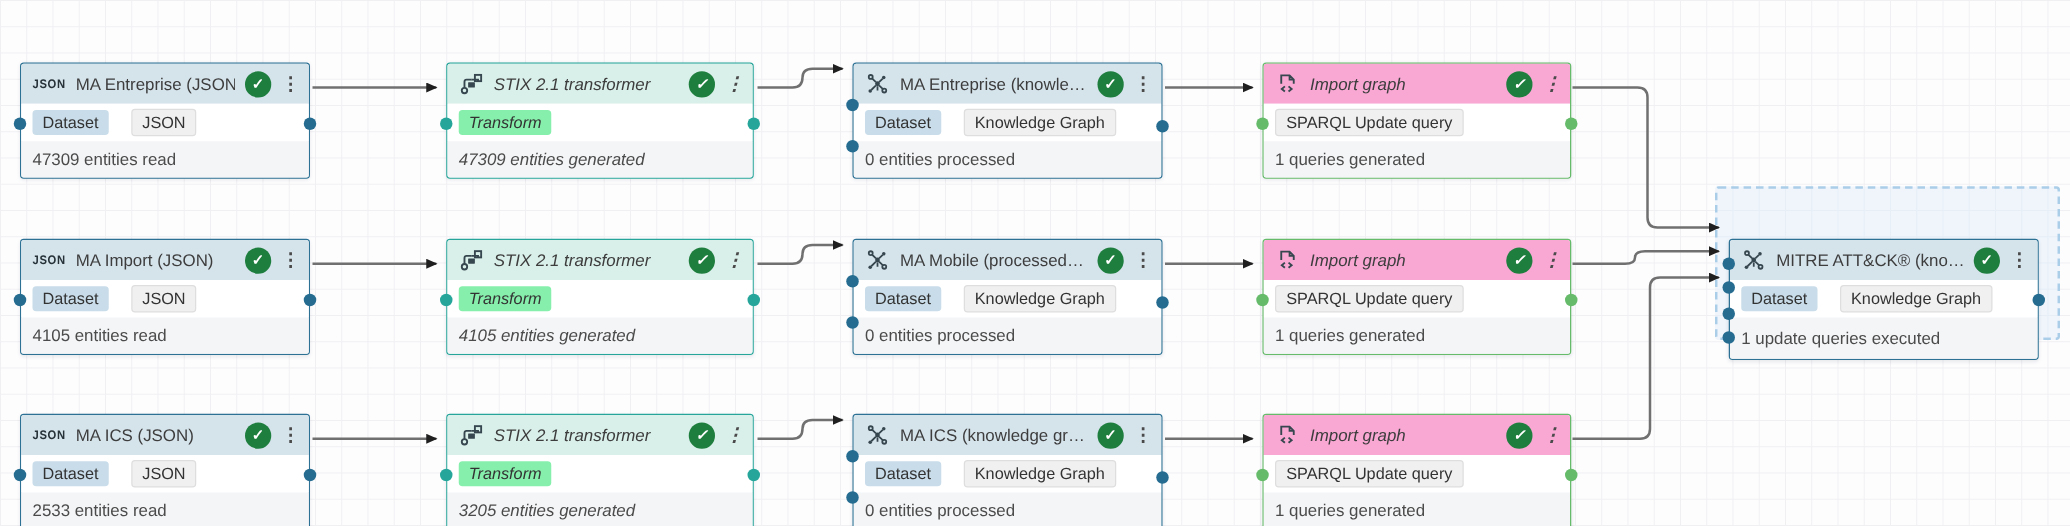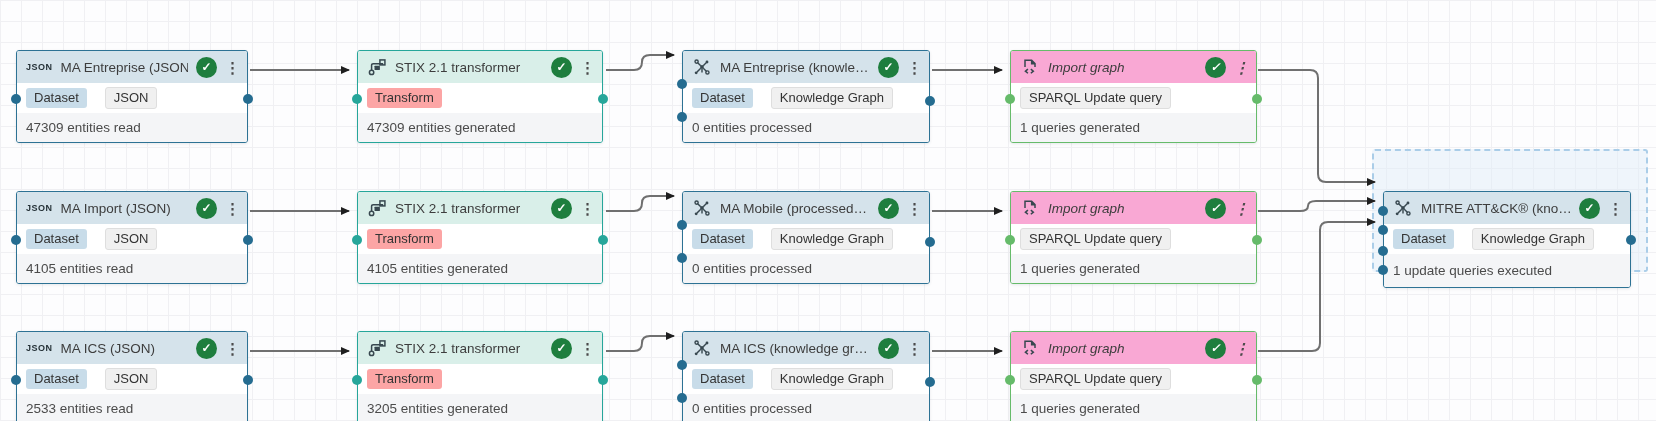--- a/index.html
+++ b/index.html
@@ -13,21 +13,21 @@
     background-size:21px 21px;
   }
   .node{
     position:absolute; height:93px; box-sizing:border-box;
     background:#ffffff; border-radius:3px; z-index:2;
     display:flex; flex-direction:column;
     box-shadow:0 1px 3px rgba(30,50,70,.10);
     margin-top:28px;
   }
   .node.blue  {border:1.5px solid #2d7294;}
-  .node.teal  {border:1.5px solid #26a69a;}
+  .node.teal  {border:1.5px solid #26a69a;font-style:italic;}
   .node.green {border:1.5px solid #66bb6a;}
   .hdr{
     height:32px; flex:0 0 32px; display:flex; align-items:center;
     padding:0 8px 0 9px; gap:8px; border-radius:2px 2px 0 0;
   }
   .blue  .hdr{background:#d5e3eb;}
   .teal  .hdr{background:#d9efe9;}
   .green .hdr{background:#f9a8d4;font-style:italic;}
   .json-ic{
     font-weight:bold; font-size:9px; letter-spacing:.5px; color:#263238;
@@ -50,21 +50,21 @@
   .tags{
     height:30px; flex:0 0 30px; display:flex; align-items:center;
     gap:18px; padding:0 9px; background:#ffffff;
   }
   .chip{
     font-size:13px; color:#333; padding:2.5px 8px; border-radius:3px;
     white-space:nowrap; line-height:1.2;
   }
   .chip:empty{display:none;}
   .chip-blue{background:#c8dce9;}
-  .chip-mint{background:#fca5a5;}
+  .chip-mint{background:#86efac;}
   .chip-gray{background:#f0f0f0; border:1px solid #dedede;}
   .status{
     flex:1 1 auto; background:#f4f5f7; display:flex; align-items:center;
     padding:0 9px; font-size:13.5px; color:#4b4b4b; white-space:nowrap;
     overflow:hidden; border-radius:0 0 2px 2px;
   }
   .port{
     position:absolute; width:10px; height:10px; border-radius:50%; z-index:5;
   }
   .port.pl{left:-6px;} .port.pr{right:-6px;}

